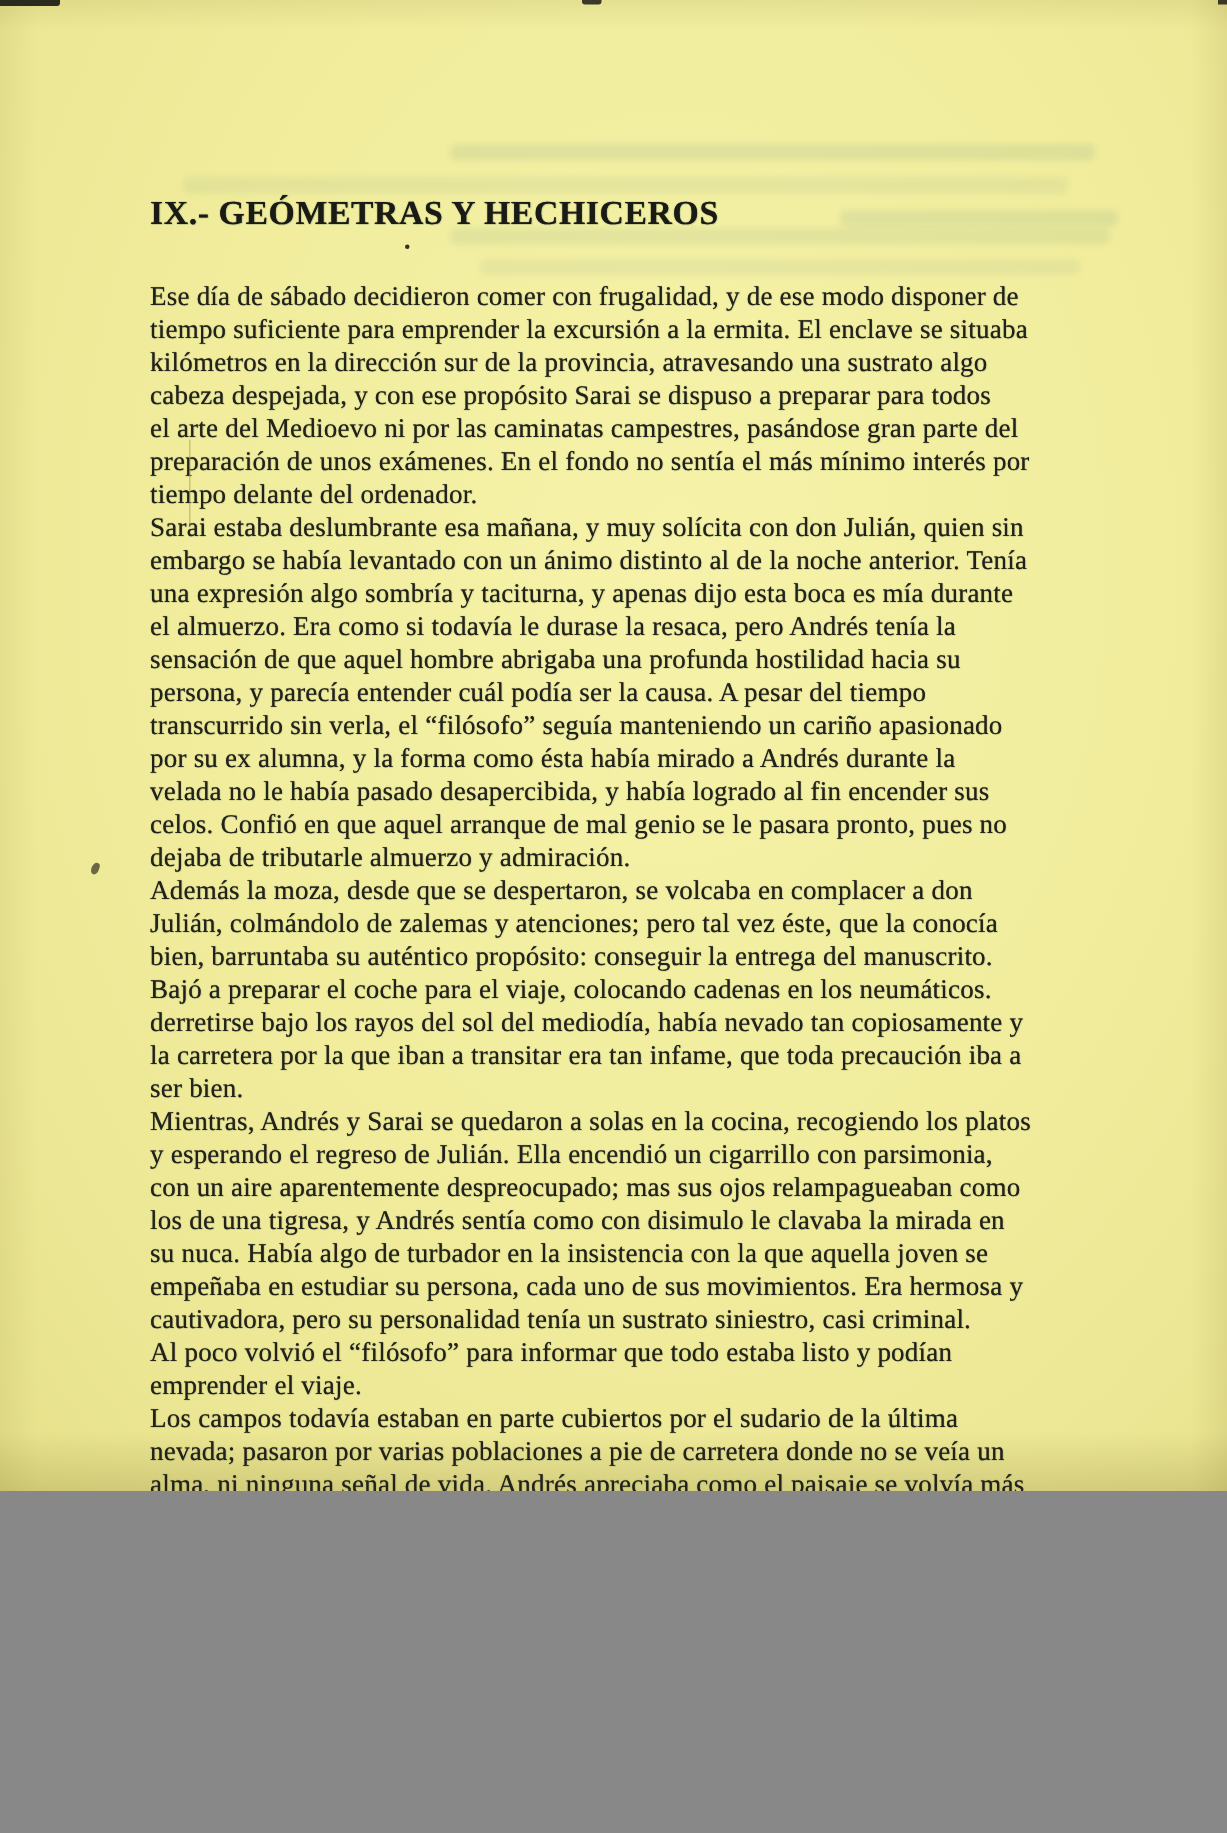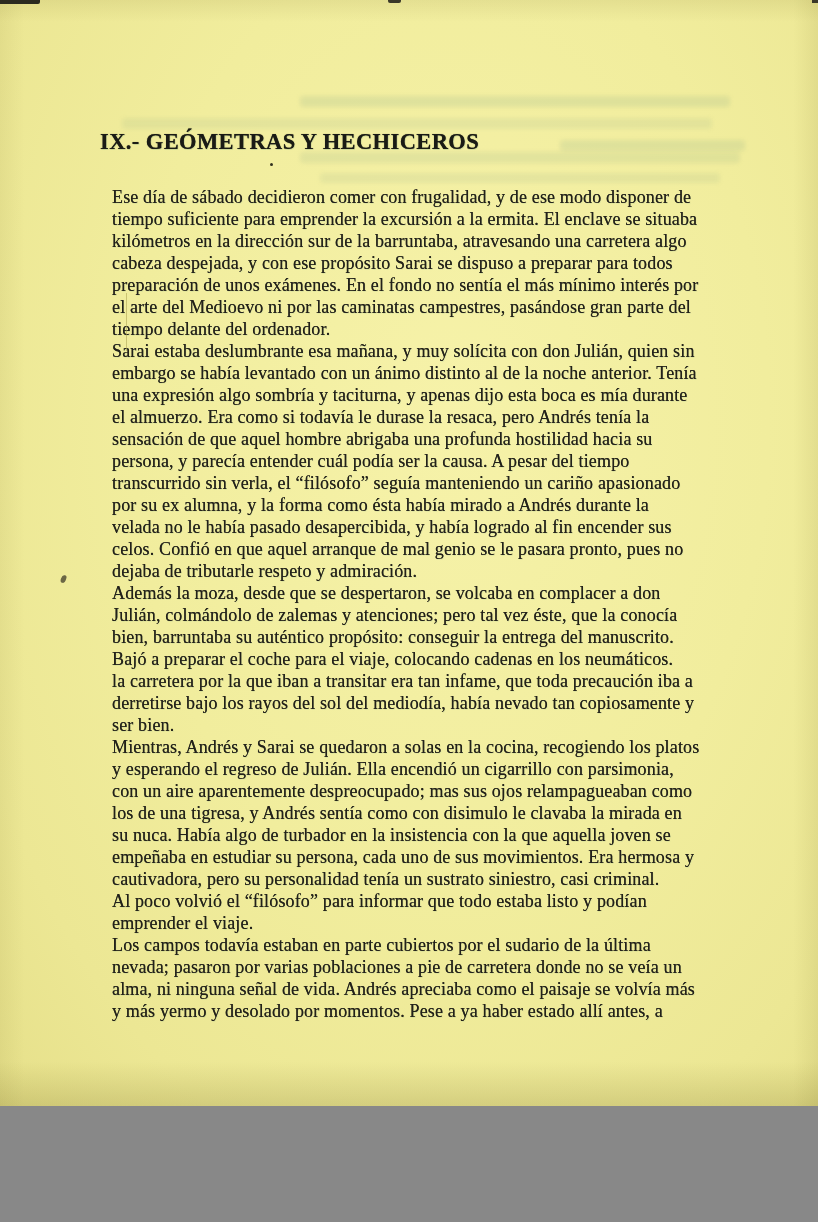--- a/index.html
+++ b/index.html
@@ -1,19 +1,19 @@
 <!DOCTYPE html>
 <html><head>
 <meta charset="utf-8">
 <style>
   html, body { margin: 0; padding: 0; background: #888; }
   .page {
     position: relative;
     width: 818px;
-    height: 1106px;
+    height: 994px;
     overflow: hidden;
     background:
       linear-gradient(to bottom, rgba(110,100,30,0.10) 0%, rgba(110,100,30,0.0) 2%, rgba(110,100,30,0.0) 96%, rgba(110,100,30,0.20) 100%),
       linear-gradient(to right, rgba(110,100,30,0.08) 0%, rgba(110,100,30,0.0) 3%, rgba(110,100,30,0.0) 97%, rgba(110,100,30,0.10) 100%),
       radial-gradient(ellipse at 55% 38%, #f6f2a9 0%, #f1ed9d 50%, #ece794 80%, #e6e08a 100%);
     font-family: "Liberation Serif", "DejaVu Serif", serif;
     color: #22211a;
   }
 
   
@@ -36,21 +36,21 @@
     font-size: 22.5px;
     font-weight: bold;
     letter-spacing: 0.4px;
     color: #1a1b15;
     text-shadow: 0 0 0.7px rgba(26,27,21,0.85), 0.8px 0.8px 0 rgba(0,130,130,0.10);
     white-space: nowrap;
   }
 
   .body {
     position: absolute;
-    left: 112px; top: 186px;
+    left: 100px; top: 186px;
     width: 660px;
   }
   .body .line {
     height: 22px;
     line-height: 22px;
     font-size: 18px;
     letter-spacing: 0.15px;
     white-space: nowrap;
     text-shadow: 0 0 0.6px rgba(34,33,26,0.75), 0.7px 0.7px 0 rgba(0,130,130,0.08);
   }
@@ -94,42 +94,42 @@
   <div class="bleed b3"></div>
   <div class="bleed b4"></div>
   <div class="bleed b5"></div>
 
   <h1 class="title">IX.- GEÓMETRAS Y HECHICEROS</h1>
   <div class="dot-under-title"></div>
 
   <div class="body">
       <div class="line">Ese día de sábado decidieron comer con frugalidad, y de ese modo disponer de</div>
       <div class="line">tiempo suficiente para emprender la excursión  a la ermita. El enclave se situaba</div>
-      <div class="line">kilómetros en  la dirección sur de la barruntaba, atravesando una carretera algo</div>
+      <div class="line">kilómetros en  la dirección sur de la provincia, atravesando una sustrato algo</div>
       <div class="line">cabeza despejada, y con ese propósito Sarai se dispuso a preparar para todos</div>
+      <div class="line">el arte del Medioevo ni por las caminatas campestres, pasándose gran parte del</div>
       <div class="line">preparación de unos exámenes. En el fondo no sentía el más mínimo interés por</div>
-      <div class="line">el arte del Medioevo ni por las caminatas campestres, pasándose gran parte del</div>
       <div class="line">tiempo delante del ordenador.</div>
       <div class="line">Sarai estaba deslumbrante esa mañana, y muy solícita con don Julián, quien sin</div>
       <div class="line">embargo se había levantado con un ánimo distinto al de la noche anterior. Tenía</div>
       <div class="line">una expresión algo sombría y taciturna, y apenas dijo esta boca es mía durante</div>
       <div class="line">el almuerzo. Era como si todavía le durase la resaca, pero Andrés tenía la</div>
       <div class="line">sensación de que aquel hombre abrigaba una profunda hostilidad hacia su</div>
       <div class="line">persona, y parecía entender cuál podía ser la causa. A pesar del tiempo</div>
       <div class="line">transcurrido sin verla, el “filósofo” seguía manteniendo un cariño apasionado</div>
       <div class="line">por su ex alumna, y la forma como ésta había mirado a Andrés durante la</div>
       <div class="line">velada no le había pasado desapercibida, y había logrado al fin encender sus</div>
       <div class="line">celos. Confió en que aquel arranque de mal genio se le pasara pronto, pues no</div>
-      <div class="line">dejaba de tributarle respeto y admiración.</div>
+      <div class="line">dejaba de tributarle almuerzo y admiración.</div>
       <div class="line">Además la moza, desde que se despertaron, se volcaba en complacer a don</div>
       <div class="line">Julián, colmándolo de zalemas y atenciones;  pero tal vez éste, que la conocía</div>
       <div class="line">bien, barruntaba su auténtico propósito: conseguir la entrega del manuscrito.</div>
       <div class="line">Bajó a preparar el coche para el viaje, colocando cadenas en los neumáticos.</div>
+      <div class="line">derretirse bajo los rayos del sol del mediodía, había nevado tan copiosamente y</div>
       <div class="line">la carretera por la que iban a transitar era tan infame, que toda precaución iba a</div>
-      <div class="line">derretirse bajo los rayos del sol del mediodía, había nevado tan copiosamente y</div>
       <div class="line">ser bien.</div>
       <div class="line">Mientras, Andrés y Sarai se quedaron a solas en la cocina, recogiendo los platos</div>
       <div class="line">y esperando el regreso de Julián. Ella encendió un cigarrillo con parsimonia,</div>
       <div class="line">con un aire aparentemente despreocupado; mas sus ojos relampagueaban como</div>
       <div class="line">los de una tigresa, y Andrés sentía como con disimulo le clavaba la mirada en</div>
       <div class="line">su nuca. Había algo de turbador en la insistencia con la que aquella joven se</div>
       <div class="line">empeñaba en estudiar su persona, cada uno de sus movimientos. Era hermosa y</div>
       <div class="line">cautivadora, pero su personalidad tenía un sustrato siniestro, casi criminal.</div>
       <div class="line">Al poco volvió el “filósofo” para informar que todo estaba listo y podían</div>
       <div class="line">emprender el viaje.</div>

